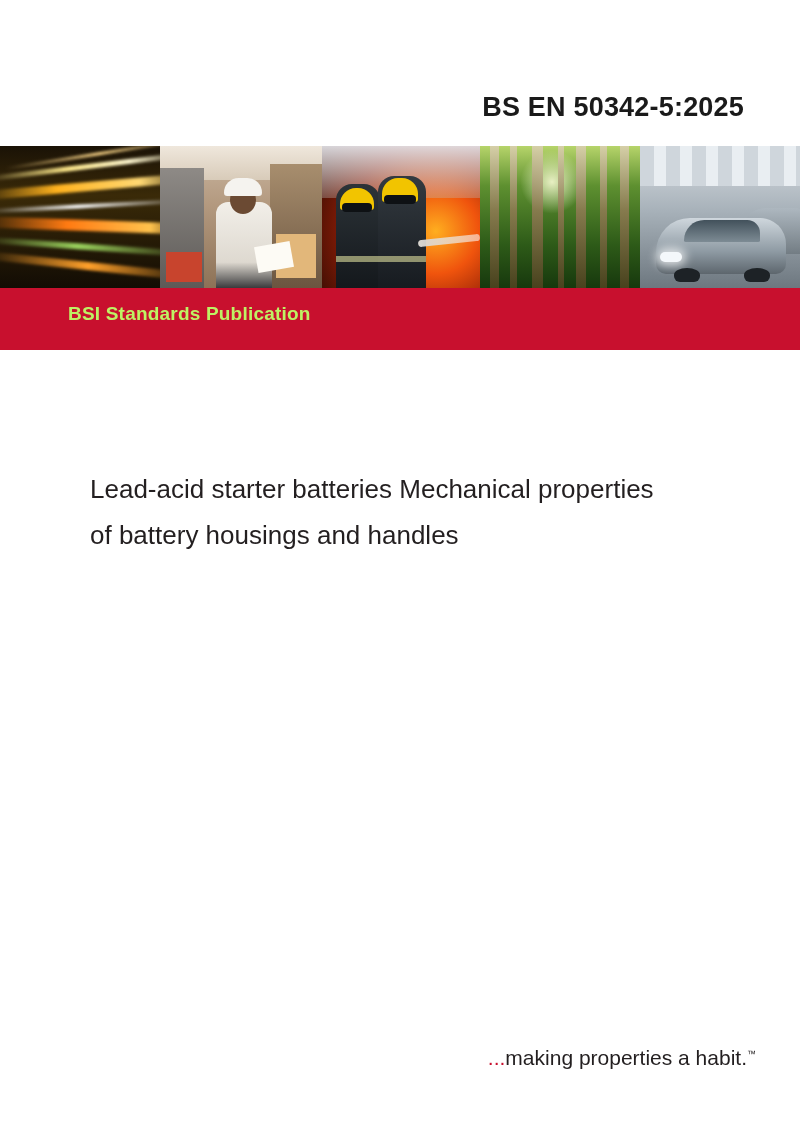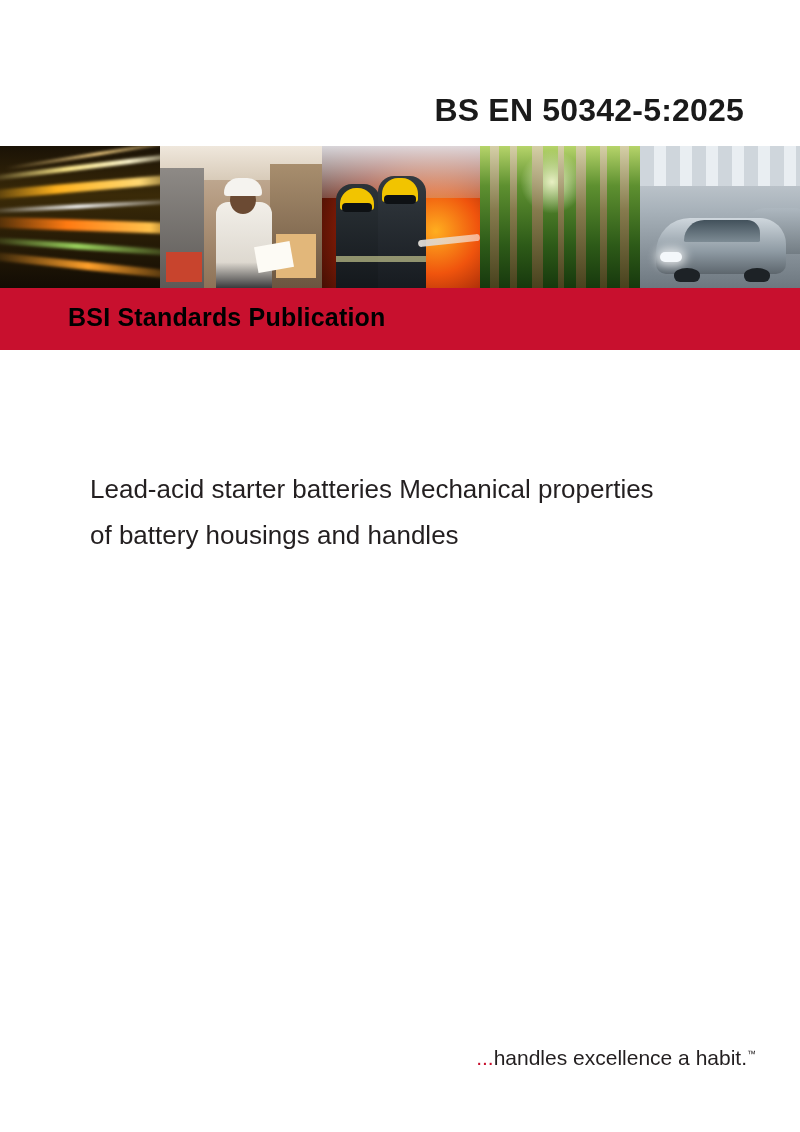--- a/index.html
+++ b/index.html
@@ -17,21 +17,21 @@
     height: 1132px;
     background: #ffffff;
     overflow: hidden;
   }
 
   
   .std-number {
     position: absolute;
     top: 92px;
     right: 56px;
-    font-size: 32px;
+    font-size: 27px;
     font-weight: bold;
     color: #1a1a1a;
     letter-spacing: 0.2px;
     white-space: nowrap;
   }
 
   
   .photo-strip {
     position: absolute;
     top: 146px;
@@ -126,22 +126,22 @@
     top: 288px;
     left: 0;
     width: 800px;
     height: 62px;
     background: #c8102e;
   }
   .red-band-text {
     position: absolute;
     left: 68px;
     top: 15px;
-    color: #000000;
-    font-size: 25px;
+    color: #bef264;
+    font-size: 19px;
     font-weight: bold;
     letter-spacing: 0.2px;
   }
 
   
   .doc-title {
     position: absolute;
     top: 466px;
     left: 90px;
     width: 720px;
@@ -253,16 +253,16 @@
     <div class="red-band-text">BSI Standards Publication</div>
   </div>
 
   <div class="doc-title">
     <div>Lead-acid starter batteries Mechanical properties</div>
     <div>of battery housings and handles</div>
   </div>
 
 
   <div class="tagline">
-    <span class="dots">...</span><span>handles excellence a habit.</span><span class="tm">™</span>
+    <span class="dots">...</span><span>making properties a habit.</span><span class="tm">™</span>
   </div>
 
 </div>
 
 </body></html>

